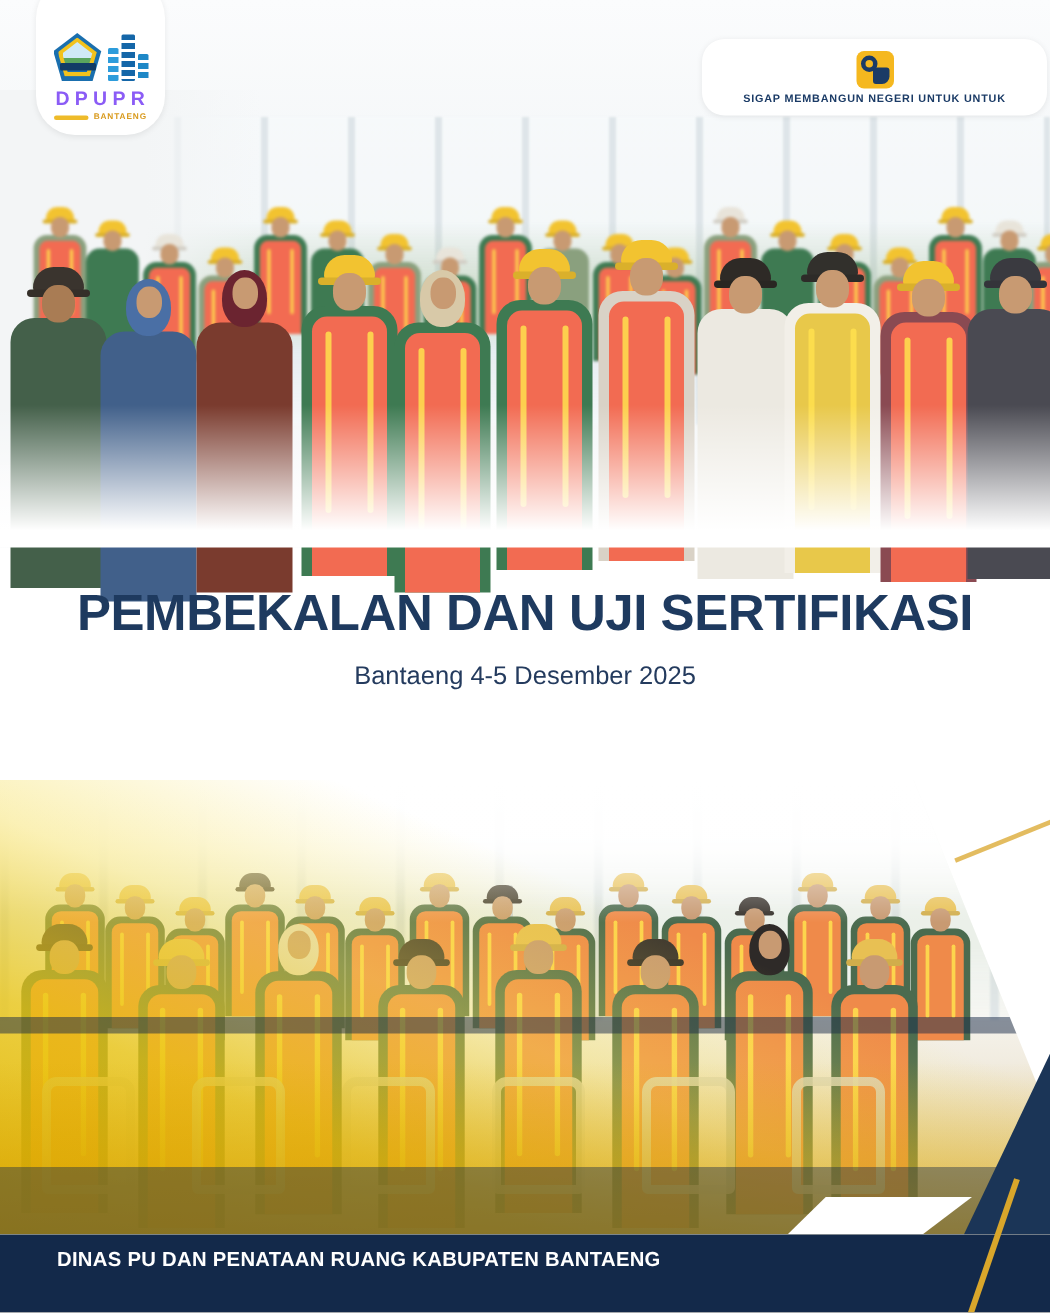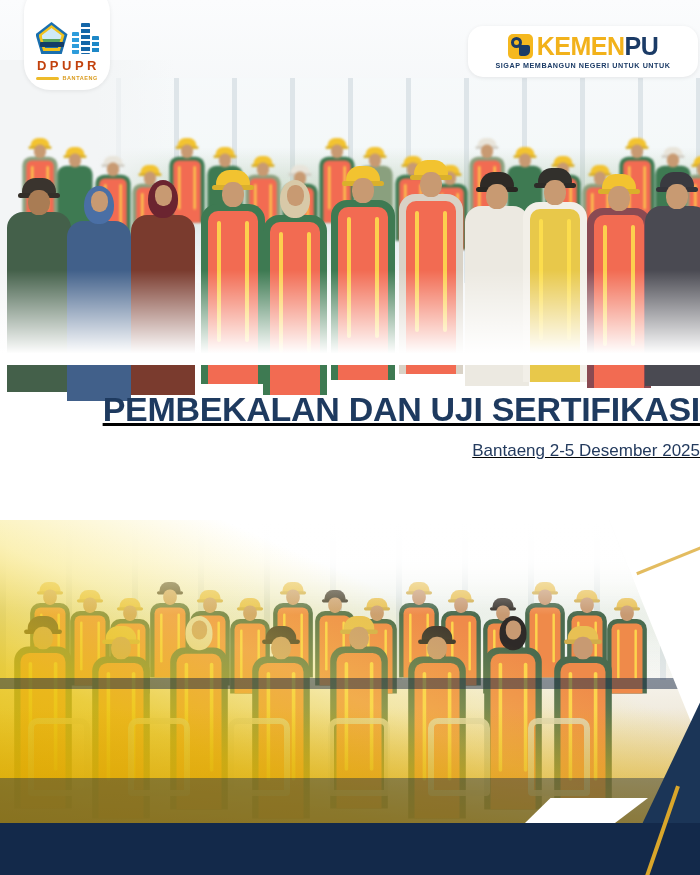--- a/index.html
+++ b/index.html
@@ -45,38 +45,38 @@
   .penta .p2{position:absolute;inset:3px;clip-path:polygon(50% 0,100% 38%,82% 100%,18% 100%,0 38%);background:#f2c21c;}
   .penta .p3{position:absolute;inset:6px;clip-path:polygon(50% 0,100% 38%,82% 100%,18% 100%,0 38%);
     background:linear-gradient(180deg,#cfe9f7 55%,#5aa55e 55% 75%,#1a6fae 75%);}
   .penta .band{position:absolute;left:4px;right:4px;bottom:7px;height:5px;background:#123c66;border-radius:1px;}
   .bldg{display:flex;align-items:flex-end;gap:2px;height:32px;}
   .bldg i{display:block;border-radius:1px;
     background:repeating-linear-gradient(180deg,currentColor 0 4px,rgba(255,255,255,.75) 4px 6px);}
   .bldg i.a{width:7px;height:22px;color:#2d9cdb;}
   .bldg i.b{width:9px;height:31px;color:#1466a8;}
   .bldg i.c{width:7px;height:18px;color:#1e88c7;}
-  .dpupr-word{font-size:13px;font-weight:bold;color:#c2410c;letter-spacing:3.5px;margin-left:3px;}
+  .dpupr-word{font-size:13px;font-weight:bold;color:#8b5cf6;letter-spacing:3.5px;margin-left:3px;}
   .dpupr-sub{display:flex;align-items:center;gap:3px;width:62px;margin-top:2px;}
   .dpupr-sub .bar{flex:1;height:3px;background:#eebb2a;border-radius:2px;}
   .dpupr-sub .rg{font-size:5.5px;font-weight:bold;color:#d99a1c;letter-spacing:.6px;}
 
   .kemenpu-box{position:absolute;left:468px;top:26px;width:230px;height:51px;background:#fff;
     border-radius:15px;z-index:6;box-shadow:0 1px 4px rgba(0,0,0,.08);
     display:flex;flex-direction:column;align-items:center;justify-content:center;}
   .kemenpu-row{display:flex;align-items:center;gap:4px;}
   .pu-icon{width:25px;height:25px;background:#f5b81f;border-radius:5px;position:relative;overflow:hidden;}
   .pu-icon .c{position:absolute;left:3px;top:3px;width:11px;height:11px;border-radius:50%;border:3.5px solid #1b3b66;box-sizing:border-box;}
   .pu-icon .q{position:absolute;right:3px;bottom:3px;width:11px;height:11px;background:#1b3b66;border-radius:2px 2px 5px 2px;}
   .kemen-word{font-size:25px;font-weight:bold;letter-spacing:-.5px;color:#f2b21b;line-height:25px;}
   .kemen-word .pu{color:#1b3b66;}
   .kemenpu-tagline{font-size:7.2px;font-weight:bold;color:#1b3b66;letter-spacing:.55px;margin-top:2px;}
 
   
-  .title-block{position:absolute;left:0;top:388px;width:100%;text-align:right;z-index:2;text-decoration:underline;}
+  .title-block{position:absolute;left:0;top:388px;width:100%;text-align:center;z-index:2;}
   .title-line{font-size:34px;line-height:42px;font-weight:bold;color:#1e3a5f;letter-spacing:-.3px;}
   .subtitle{margin-top:11px;font-size:17px;color:#243b5e;}
 
   
   .bottom-photo{position:absolute;left:0;top:520px;width:700px;height:303px;
     clip-path:polygon(0 0,87% 0,100% 74%,100% 100%,0 100%);
     background:linear-gradient(180deg,#fafaf8 0 42%,#f1ece0 62%,#e9dfc9 100%);}
   .bp-windows{position:absolute;left:0;top:0;width:100%;height:160px;filter:blur(.7px);
     background:
      linear-gradient(180deg,rgba(255,255,255,.8) 0 25%,rgba(175,195,165,.18) 55% 70%,rgba(255,255,255,0) 100%),
@@ -388,28 +388,27 @@
       <span class="rg">BANTAENG</span>
     </div>
   </div>
 
   <div class="kemenpu-box">
     <div class="kemenpu-row">
       <div class="pu-icon">
           <span class="c"></span>
           <span class="q"></span>
         </div>
-      <div class="kemen-word"><span>KEMEN</span><span class="pu">PU</span></div>
     </div>
     <div class="kemenpu-tagline">SIGAP MEMBANGUN NEGERI UNTUK UNTUK</div>
   </div>
 
   <div class="title-block">
     <div class="title-line">PEMBEKALAN DAN UJI SERTIFIKASI</div>
-    <div class="subtitle">Bantaeng 2-5 Desember 2025</div>
+    <div class="subtitle">Bantaeng 4-5 Desember 2025</div>
   </div>
 
   <div class="bottom-photo">
     <div class="bp-windows"></div>
     <div class="ac-unit" style="left:330px;top:70px;width:12px;height:26px;"></div>
     <div id="bp-people">
         <div class="person" style="left: 15px; top: 62px; transform: scale(0.62);">
           <div class="helmet" style="background: rgb(232, 192, 83);"></div>
           <div class="head" style="background: rgb(200, 154, 114);"></div>
           <div class="torso" style="background: rgb(75, 107, 79);">
@@ -653,15 +652,16 @@
     <div class="navy-strip-a"></div>
     <div class="navy-strip-b"></div>
   </div>
 
   <div class="gold-line-top"></div>
   <div class="white-notch"></div>
   <div class="navy-wedge"></div>
   <div class="gold-line-bottom"></div>
 
   <div class="footer-bar">
+    <div class="footer-line">DINAS PU DAN PENATAAN RUANG KABUPATEN BANTAENG</div>
   </div>
 
 </div>
 
 </body></html>

